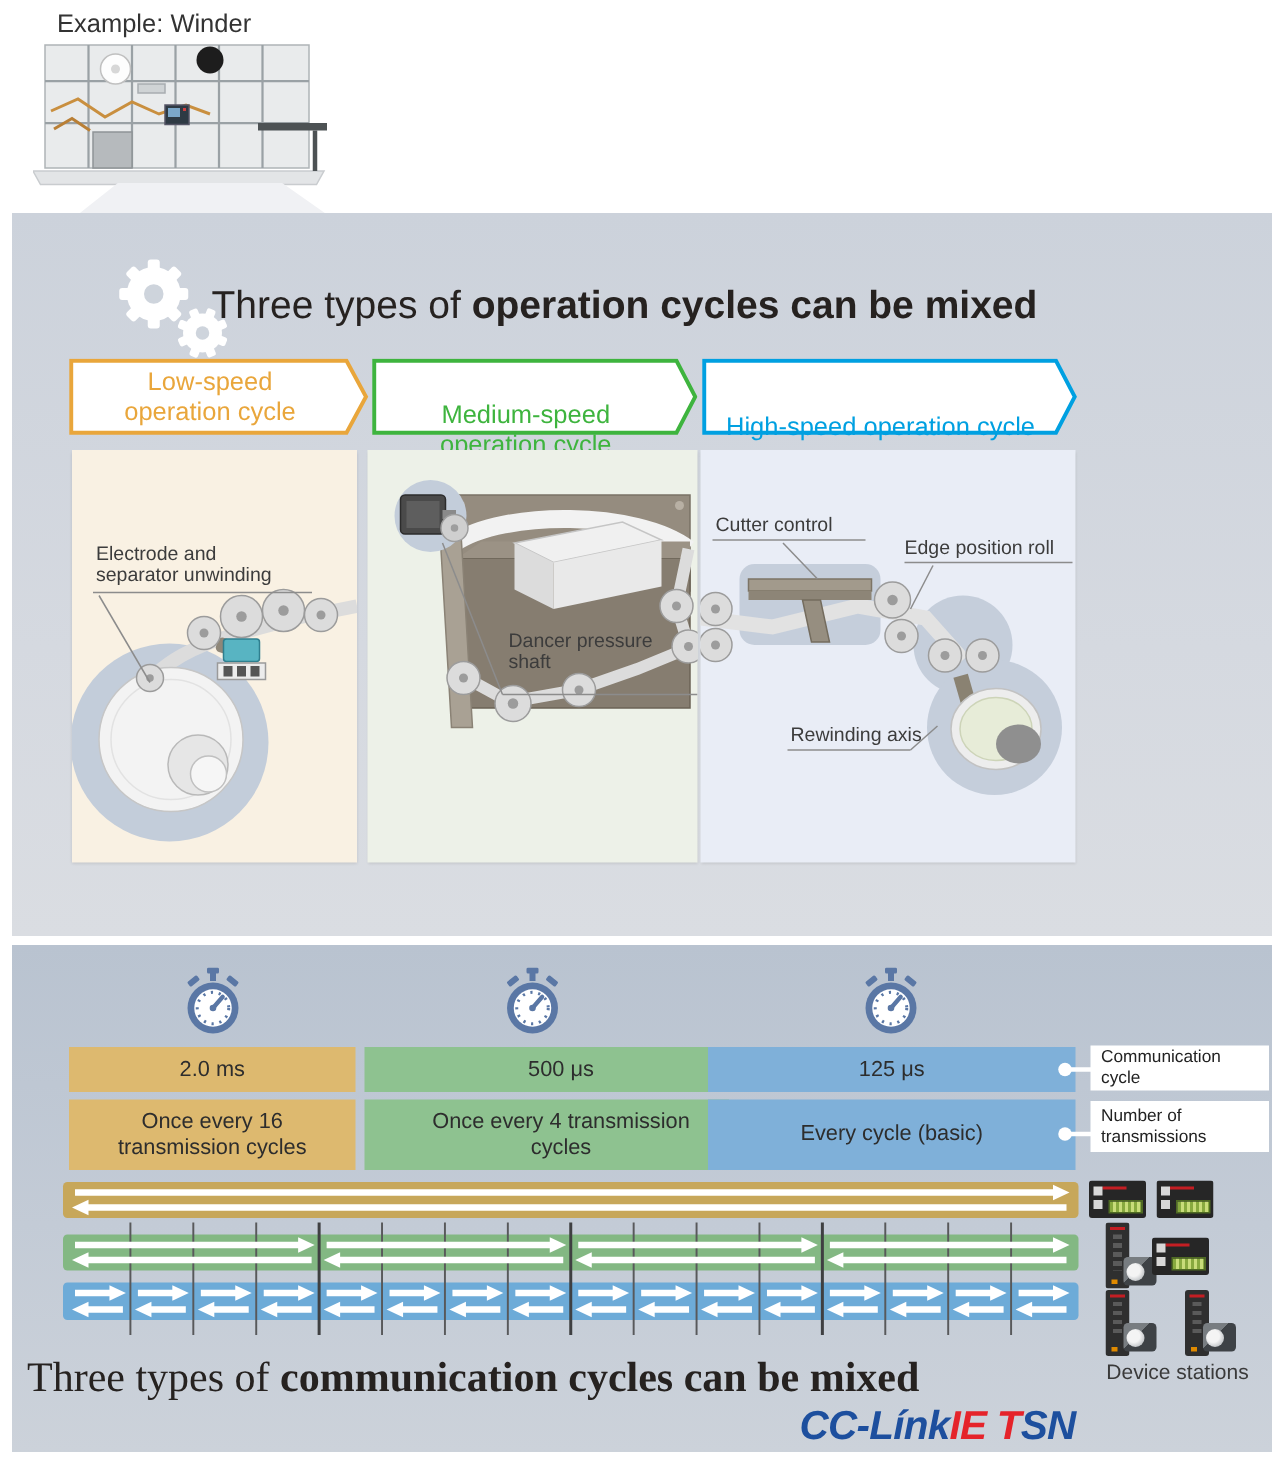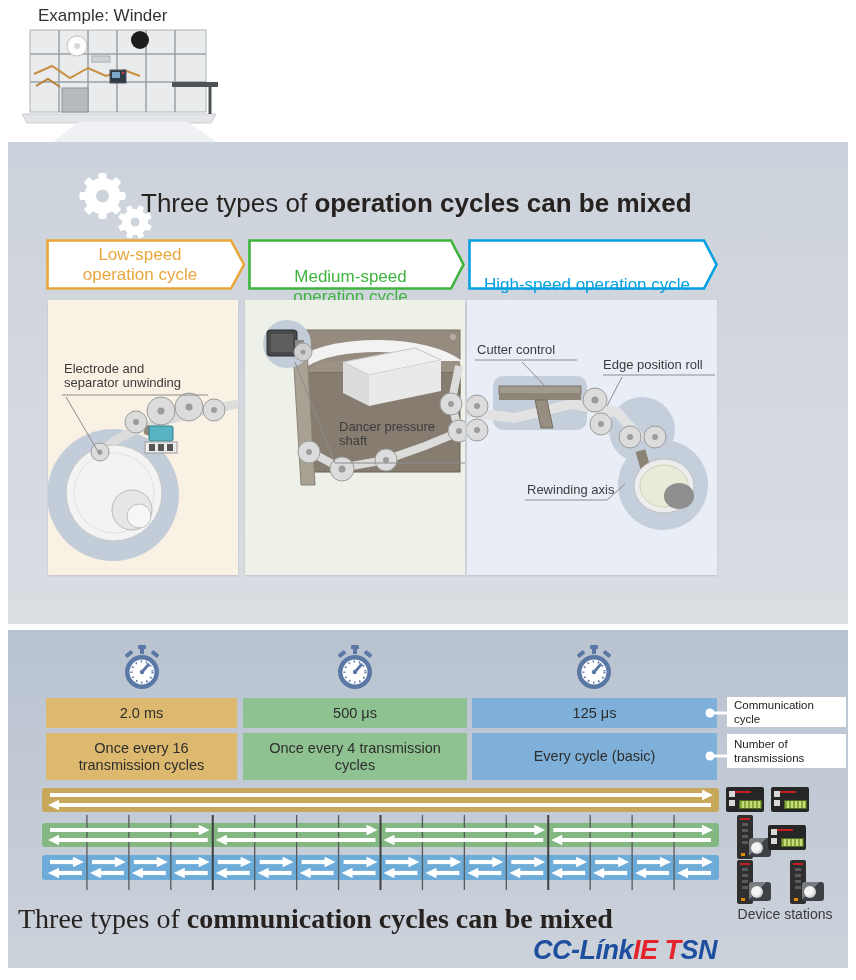--- a/index.html
+++ b/index.html
@@ -35,21 +35,21 @@
   
   .sec2{position:absolute;left:8px;top:630px;width:840px;height:338px;
         background:linear-gradient(180deg,#b9c3d0 0%,#c3cbd6 55%,#ccd2da 100%);}
   .stopwatch{position:absolute;top:15px;}
   .bar{position:absolute;display:flex;flex-direction:column;align-items:center;justify-content:center;
        text-align:center;font-size:14.5px;line-height:17px;color:#2d2d2d;}
   .bar span{display:block;}
   .row1{top:68px;height:30px;}
   .row2{top:103px;height:47px;}
   .b-low{left:38px;width:191px;background:#ddb96f;}
-  .b-med{left:235px;width:224px;background:#8ec290;}
+  .b-med{left:235px;width:224px;background:#8ec290;padding-left:19px;}
   .b-high{left:464px;width:245px;background:#7fb0d9;}
   .sidebox{position:absolute;left:719px;width:119px;background:#fff;display:flex;flex-direction:column;justify-content:center;
            padding-left:7px;box-sizing:border-box;font-size:11.5px;line-height:14px;color:#222;}
   .sb1{top:67px;height:30px;} .sb2{top:104px;height:34px;}
   #tx{position:absolute;left:0;top:0;pointer-events:none;}
 
   .io{position:absolute;width:38px;height:25px;background:#262626;border-radius:2px;
       background-image:linear-gradient(#c41e23,#c41e23);background-size:16px 2px;background-position:9px 4px;background-repeat:no-repeat;}
   .io:before{content:"";position:absolute;left:3px;top:4px;width:6px;height:6px;background:#d8d8d8;box-shadow:0 9px 0 #d8d8d8;}
   .io:after{content:"";position:absolute;right:2px;bottom:3px;width:21px;height:7px;border:1px solid #4f6b22;

